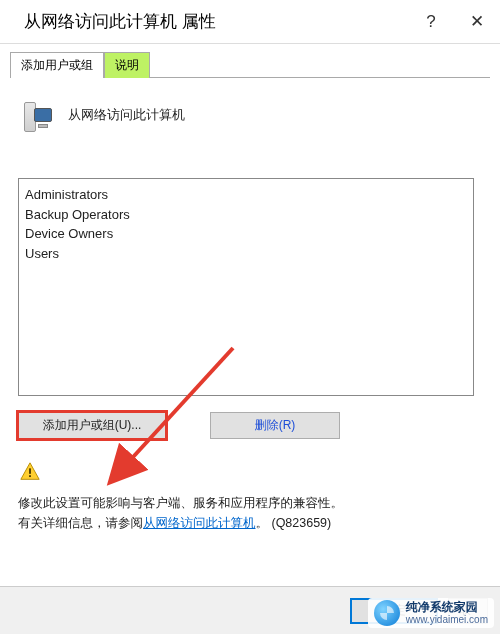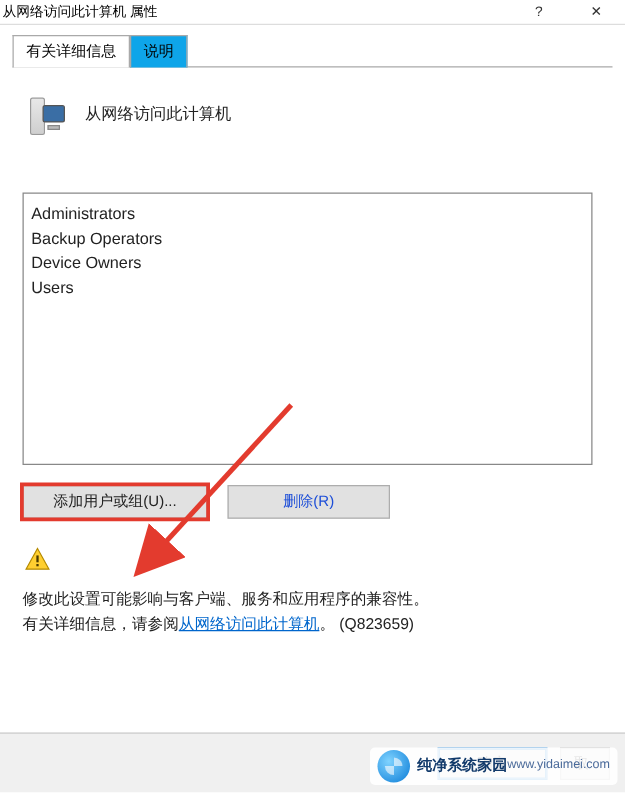--- a/index.html
+++ b/index.html
@@ -6,27 +6,27 @@
   html, body {
     margin: 0; padding: 0;
     width: 500px; height: 634px;
     font-family: "Microsoft YaHei", "Segoe UI", Tahoma, sans-serif;
     font-size: 12px;
     background: #fff;
     overflow: hidden;
     position: relative;
   }
   .titlebar {
-    height: 20px;
+    height: 44px;
     border-bottom: 1px solid #ddd;
     display: flex;
     align-items: center;
-    padding-left: 2px;
+    padding-left: 24px;
     color: #000;
-    font-size: 11px;
+    font-size: 17px;
   }
   .titlebar .spacer { flex: 1; }
   .titlebar .winbtn {
     width: 46px; height: 32px;
     display: flex; align-items: center; justify-content: center;
     color: #333;
   }
   .tabstrip {
     position: relative;
     height: 26px;
@@ -43,21 +43,21 @@
     padding: 4px 10px;
     margin-right: 0px;
     font-size: 12px;
     bottom: -1px;
   }
   .tab.active {
     background: #fff;
     z-index: 2;
   }
   .tab:not(.active) {
-    background: #0ea5e9;
+    background: #bef264;
   }
   .content {
     padding: 10px 20px 0 12px;
     position: relative;
   }
   .policy-header {
     display: flex;
     align-items: center;
     gap: 14px;
     padding: 6px 8px 18px 8px;
@@ -104,21 +104,21 @@
     line-height: 1.5;
   }
   .annotation-arrow {
     position: absolute;
     left: 88px;
     top: 260px;
     pointer-events: none;
   }
   .buttons-row {
     display: flex;
-    gap: 16px;
+    gap: 44px;
     margin: 12px 6px 0 6px;
   }
   .btn {
     height: 27px;
     padding: 0 18px;
     border: 1px solid #adadad;
     background: #e1e1e1;
     font-size: 12px;
     color: #222;
     display: flex;
@@ -199,41 +199,41 @@
     position: relative;
   }
   .wm-logo::after {
     content: "";
     position: absolute;
     inset: 6px;
     background: conic-gradient(#fff 0 25%, transparent 0 50%, #fff 0 75%, transparent 0);
     border-radius: 50%;
     opacity: 0.6;
   }
-  .wm-text { display:flex; flex-direction:row; line-height:1.1; }
+  .wm-text { display:flex; flex-direction:column; line-height:1.1; }
   .wm-text .t1 { font-weight:bold; font-size:12px; color:#123a6b; }
   .wm-text .t2 { font-size:10px; color:#4a6a9a; }
 </style>
 </head>
 <body>
 
 <div class="titlebar">
   <span>从网络访问此计算机 属性</span>
   <div class="spacer"></div>
   <div class="winbtn">
     <span>?</span>
   </div>
   <div class="winbtn">
     <span>✕</span>
   </div>
 </div>
 
 <div class="tabstrip">
   <div class="tab active">
-    <span>有关详细信息</span>
+    <span>添加用户或组</span>
   </div>
   <div class="tab">
     <span>说明</span>
   </div>
 </div>
 
 <div class="content">
 
   <div class="policy-header">
     <div class="policy-icon">

